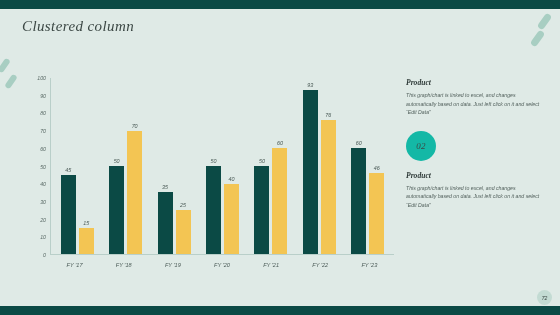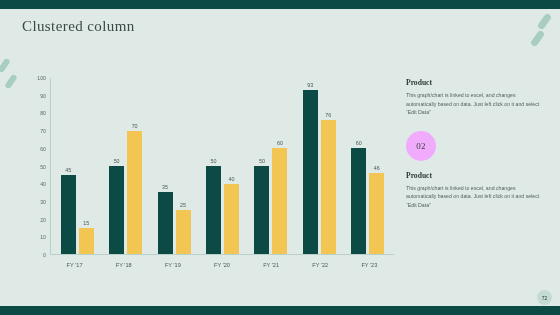--- a/index.html
+++ b/index.html
@@ -6,20 +6,21 @@
   html, body {
     width: 560px; height: 315px;
     background: #dfeae6;
     font-family: "Liberation Sans", sans-serif;
     overflow: hidden;
   }
   .slide {
     position: relative;
     width: 560px; height: 315px;
     background: #dfeae6;
+    font-style: italic;
   }
   
   .topbar {
     position: absolute; left: 0; top: 0;
     width: 560px; height: 9px;
     background: #0b4a45;
   }
   .bottombar {
     position: absolute; left: 0; bottom: 0;
     width: 560px; height: 9px;
@@ -125,21 +126,21 @@
   }
   .block { margin-bottom: 14px; }
   .badge {
     width: 30px; height: 30px; border-radius: 50%;
     display: flex; align-items: center; justify-content: center;
     font-family: "Liberation Serif", serif;
     font-size: 9px; letter-spacing: .3px;
     margin-bottom: 10px;
   }
   .badge.dark { background: #0b4a45; color: #ffffff; }
-  .badge.gold { background: #f0abfc; color: #3c4845; }
+  .badge.gold { background: #14b8a6; color: #3c4845; }
   .block h3 {
     font-family: "Liberation Serif", serif;
     font-size: 7.6px; font-weight: bold;
     color: #2e3a38; margin-bottom: 4px;
   }
   .block p {
     font-size: 5.2px; line-height: 1.65;
     color: #55635f;
   }
   

